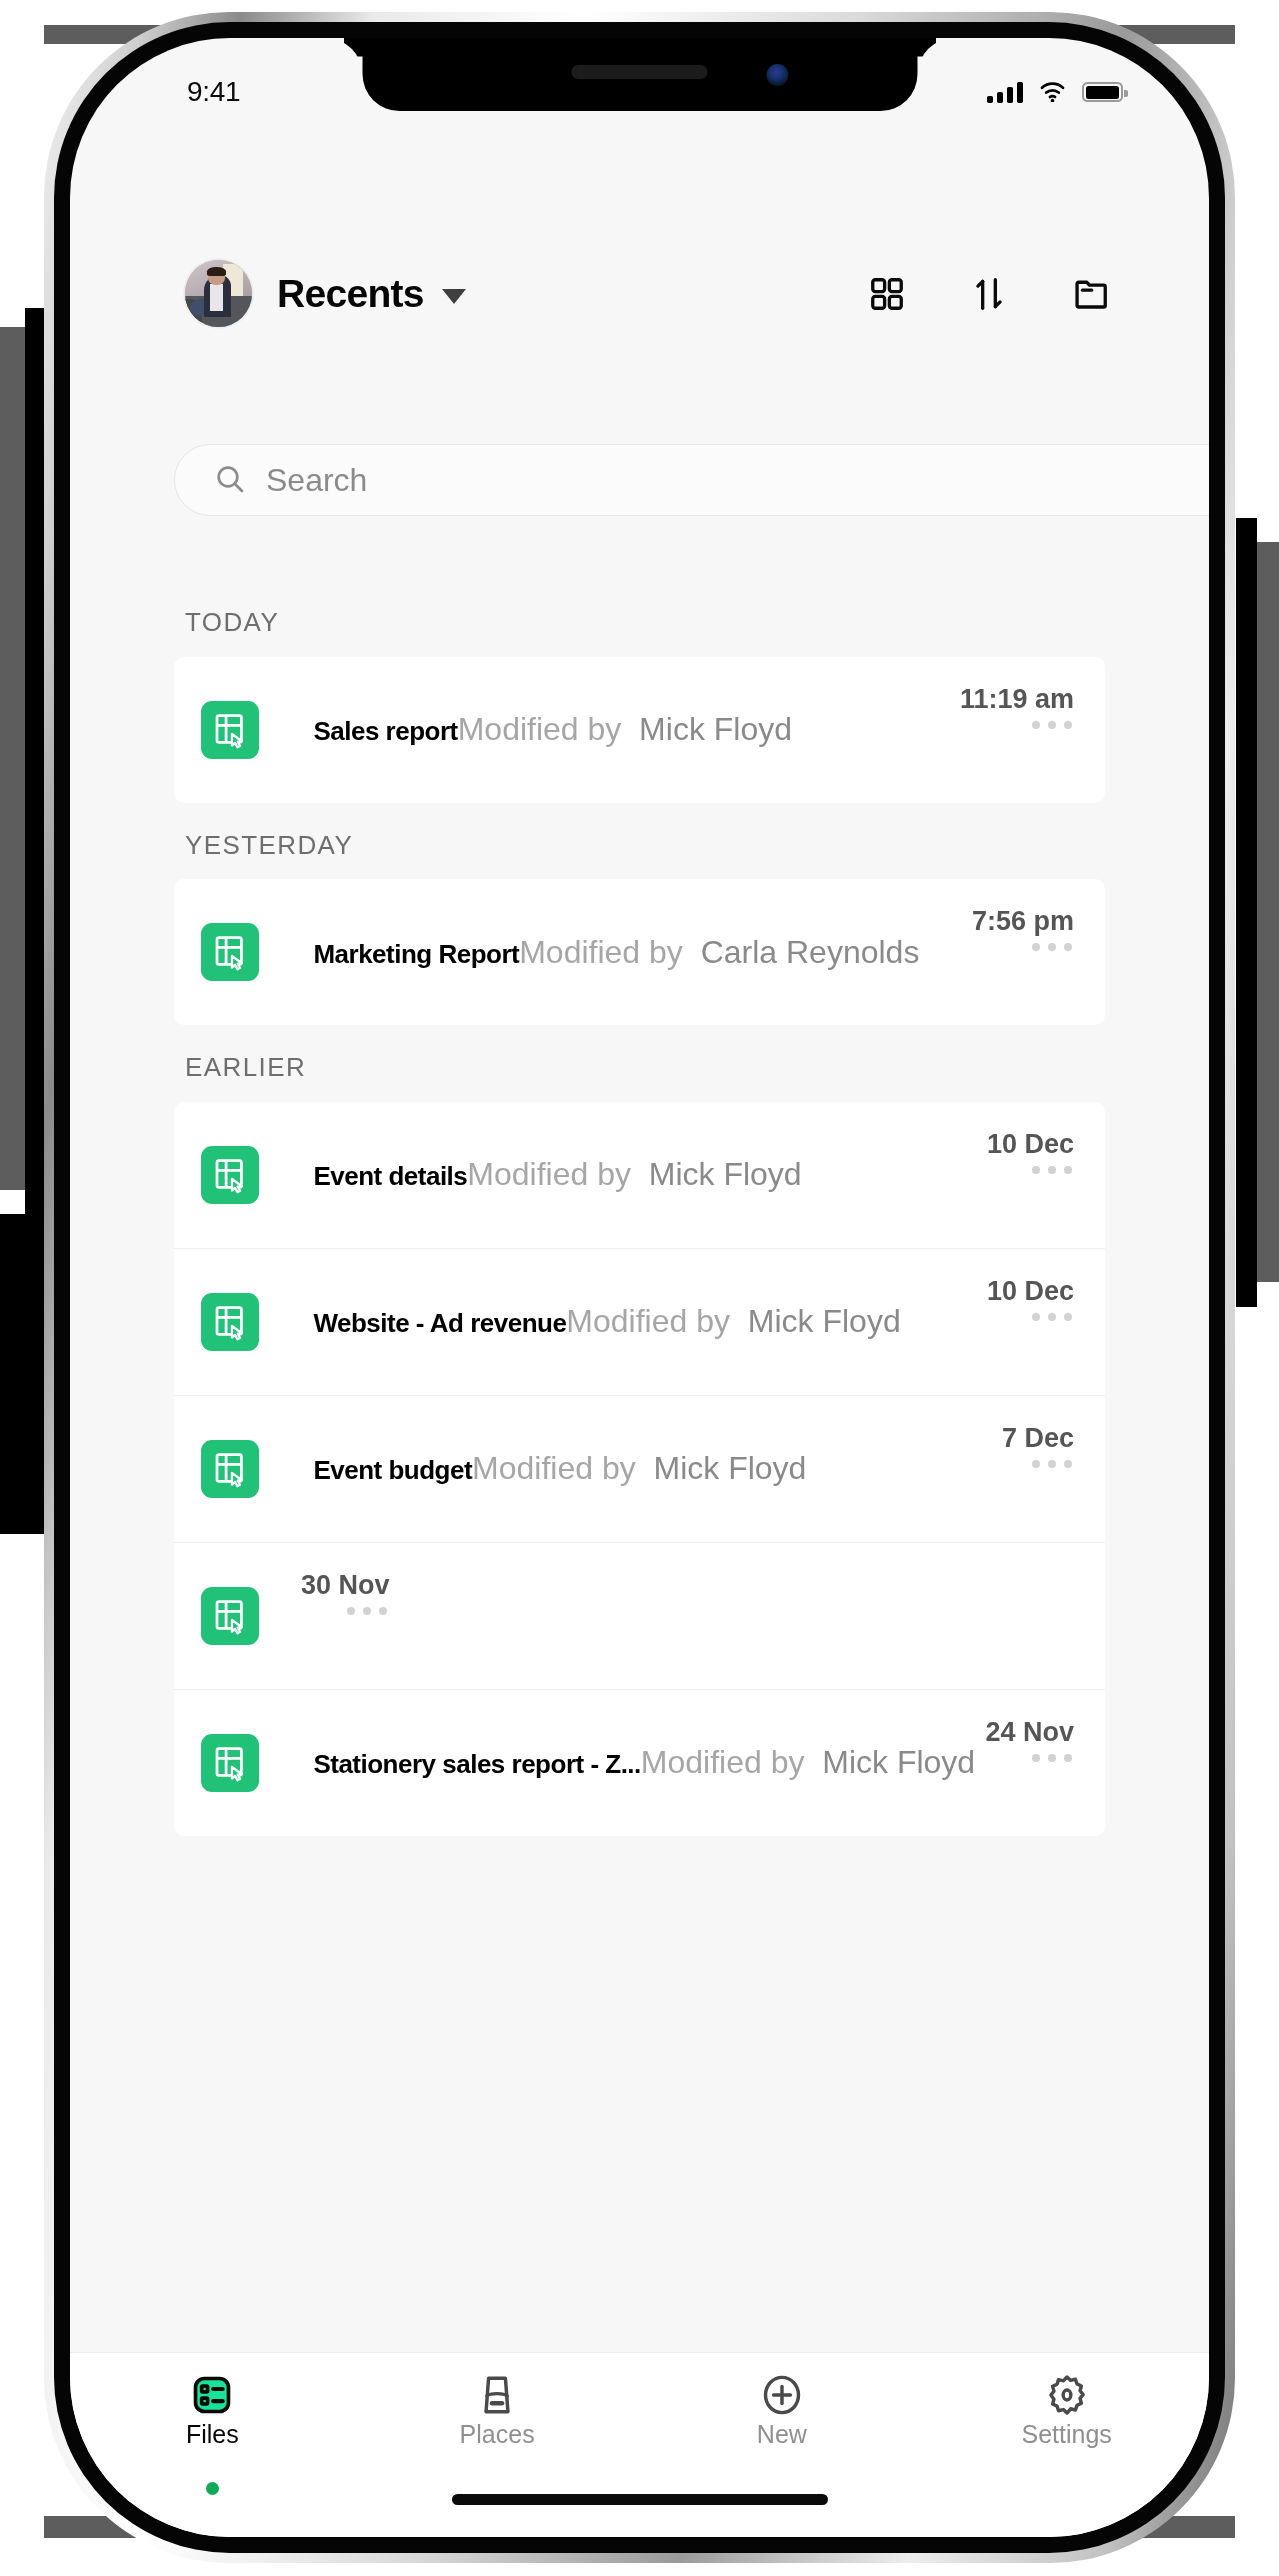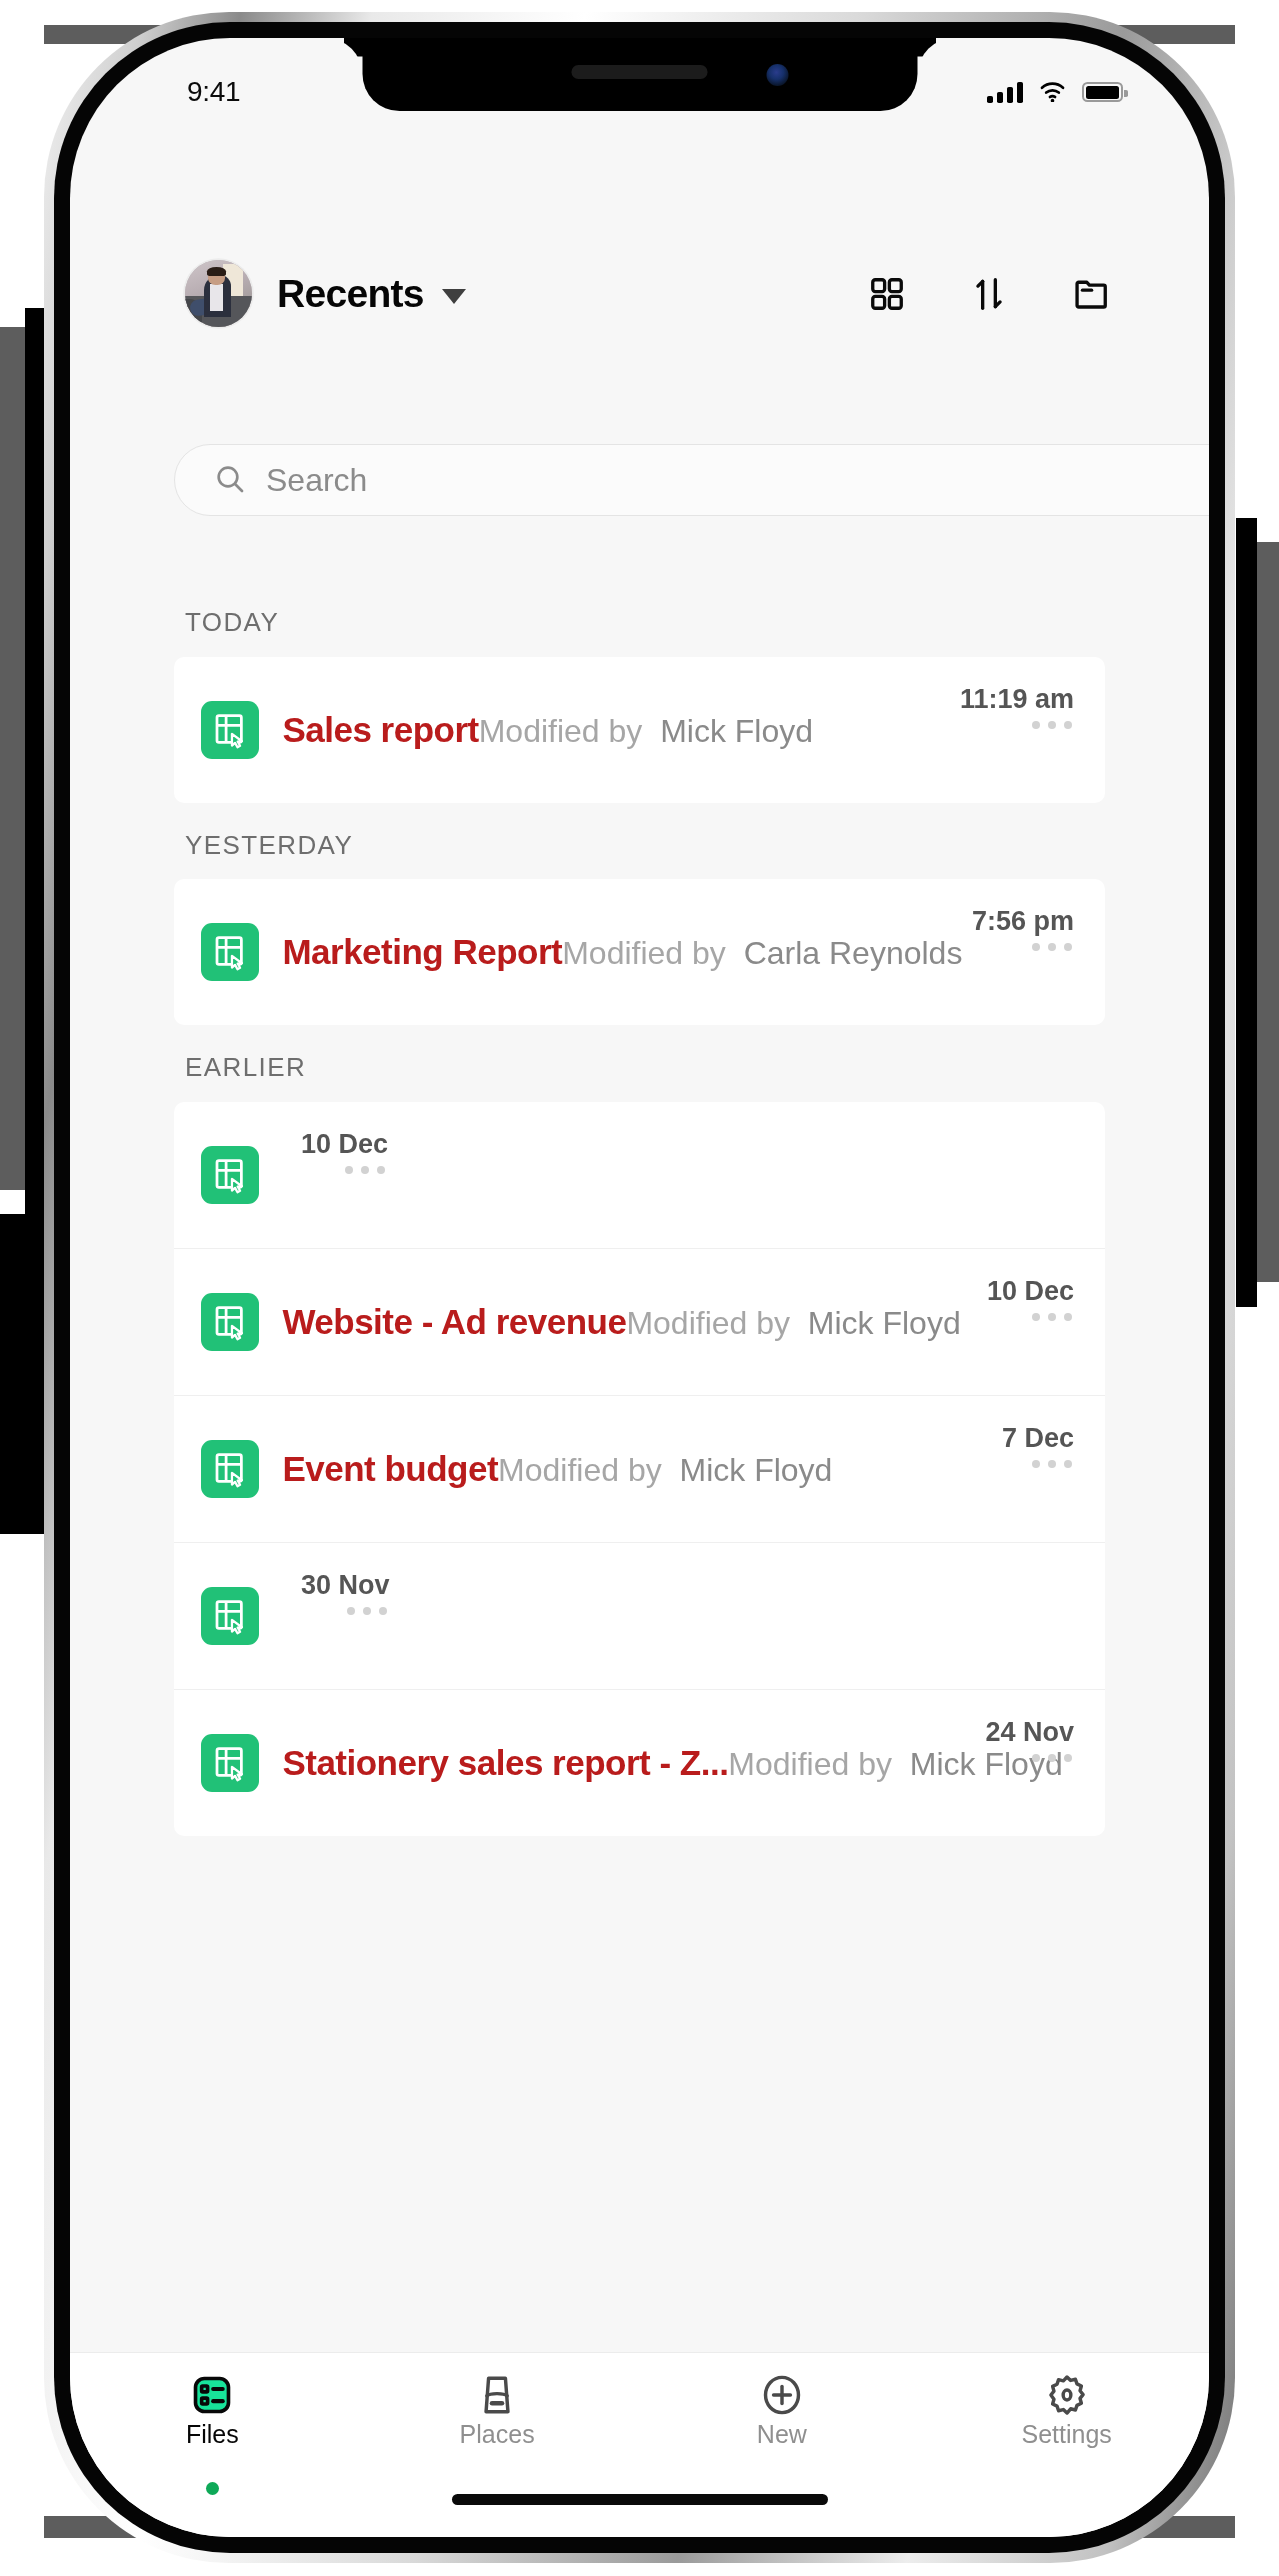--- a/index.html
+++ b/index.html
@@ -173,22 +173,22 @@
     min-height:142px;
   }
   .row + .row { border-top:1.2px solid #efefef; }
   .fileicon {
     flex:0 0 auto; width:58px; height:58px; border-radius:11px;
     background:#21c177; position:relative; margin-right:23.4px;
   }
   .fileicon svg { position:absolute; left:50%; top:50%; transform:translate(-50%,-50%); width:39px; height:39px; }
   .rowmid { flex:1 1 auto; min-width:0; }
   .rowtitle {
-    font-size:35px; font-weight:700; color:#b91c1c; letter-spacing:-0.5px;
-    white-space:nowrap; overflow:hidden; text-overflow:ellipsis;
+    font-size:26px; font-weight:700; color:#000000; letter-spacing:-0.5px;
+    white-space:nowrap; overflow:hidden; text-overflow:ellipsis;margin-left:31px;
   }
   .rowsub {
     margin-top:9px; font-size:32px; color:#a6a6a6; font-weight:400;
     white-space:nowrap; overflow:hidden; text-overflow:ellipsis;
   }
   .rowsub b { color:#8a8a8a; font-weight:400; }
   .rowright {
     flex:0 0 auto; margin-left:18.5px; display:flex; flex-direction:column;
     align-items:flex-end; justify-content:flex-start; align-self:stretch;
     min-height:92px;
@@ -365,20 +365,21 @@
             <div class="card">
               <div class="row">
                 <span class="fileicon">
                   <svg viewBox="0 0 24 24" fill="none" stroke="#ffffff" stroke-width="1.7" stroke-linejoin="round">
   <rect x="4" y="3.2" width="15" height="16.4" rx="1.2"></rect>
   <path d="M4 9.2 H19"></path>
                     <path d="M9.6 3.2 V19.6"></path>
   <path d="M13.2 14.4 L13.2 21.6 L15.1 19.9 L16.6 22.6 L18.2 21.7 L16.7 19.1 L19.3 18.9 Z" fill="#21c177" stroke="#ffffff" stroke-width="1.4"></path>
 </svg>
                 </span>
+                <span class="rowmid"><span class="rowtitle">Event details</span><span class="rowsub"><span>Modified by</span>&nbsp;&nbsp;<b>Mick Floyd</b></span></span>
                 <span class="rowright">
                   <span class="rowtime">10 Dec</span>
                   <span class="dots">
                     <i></i>
                     <i></i>
                     <i></i>
                   </span>
                 </span>
               </div>
               <div class="row">

